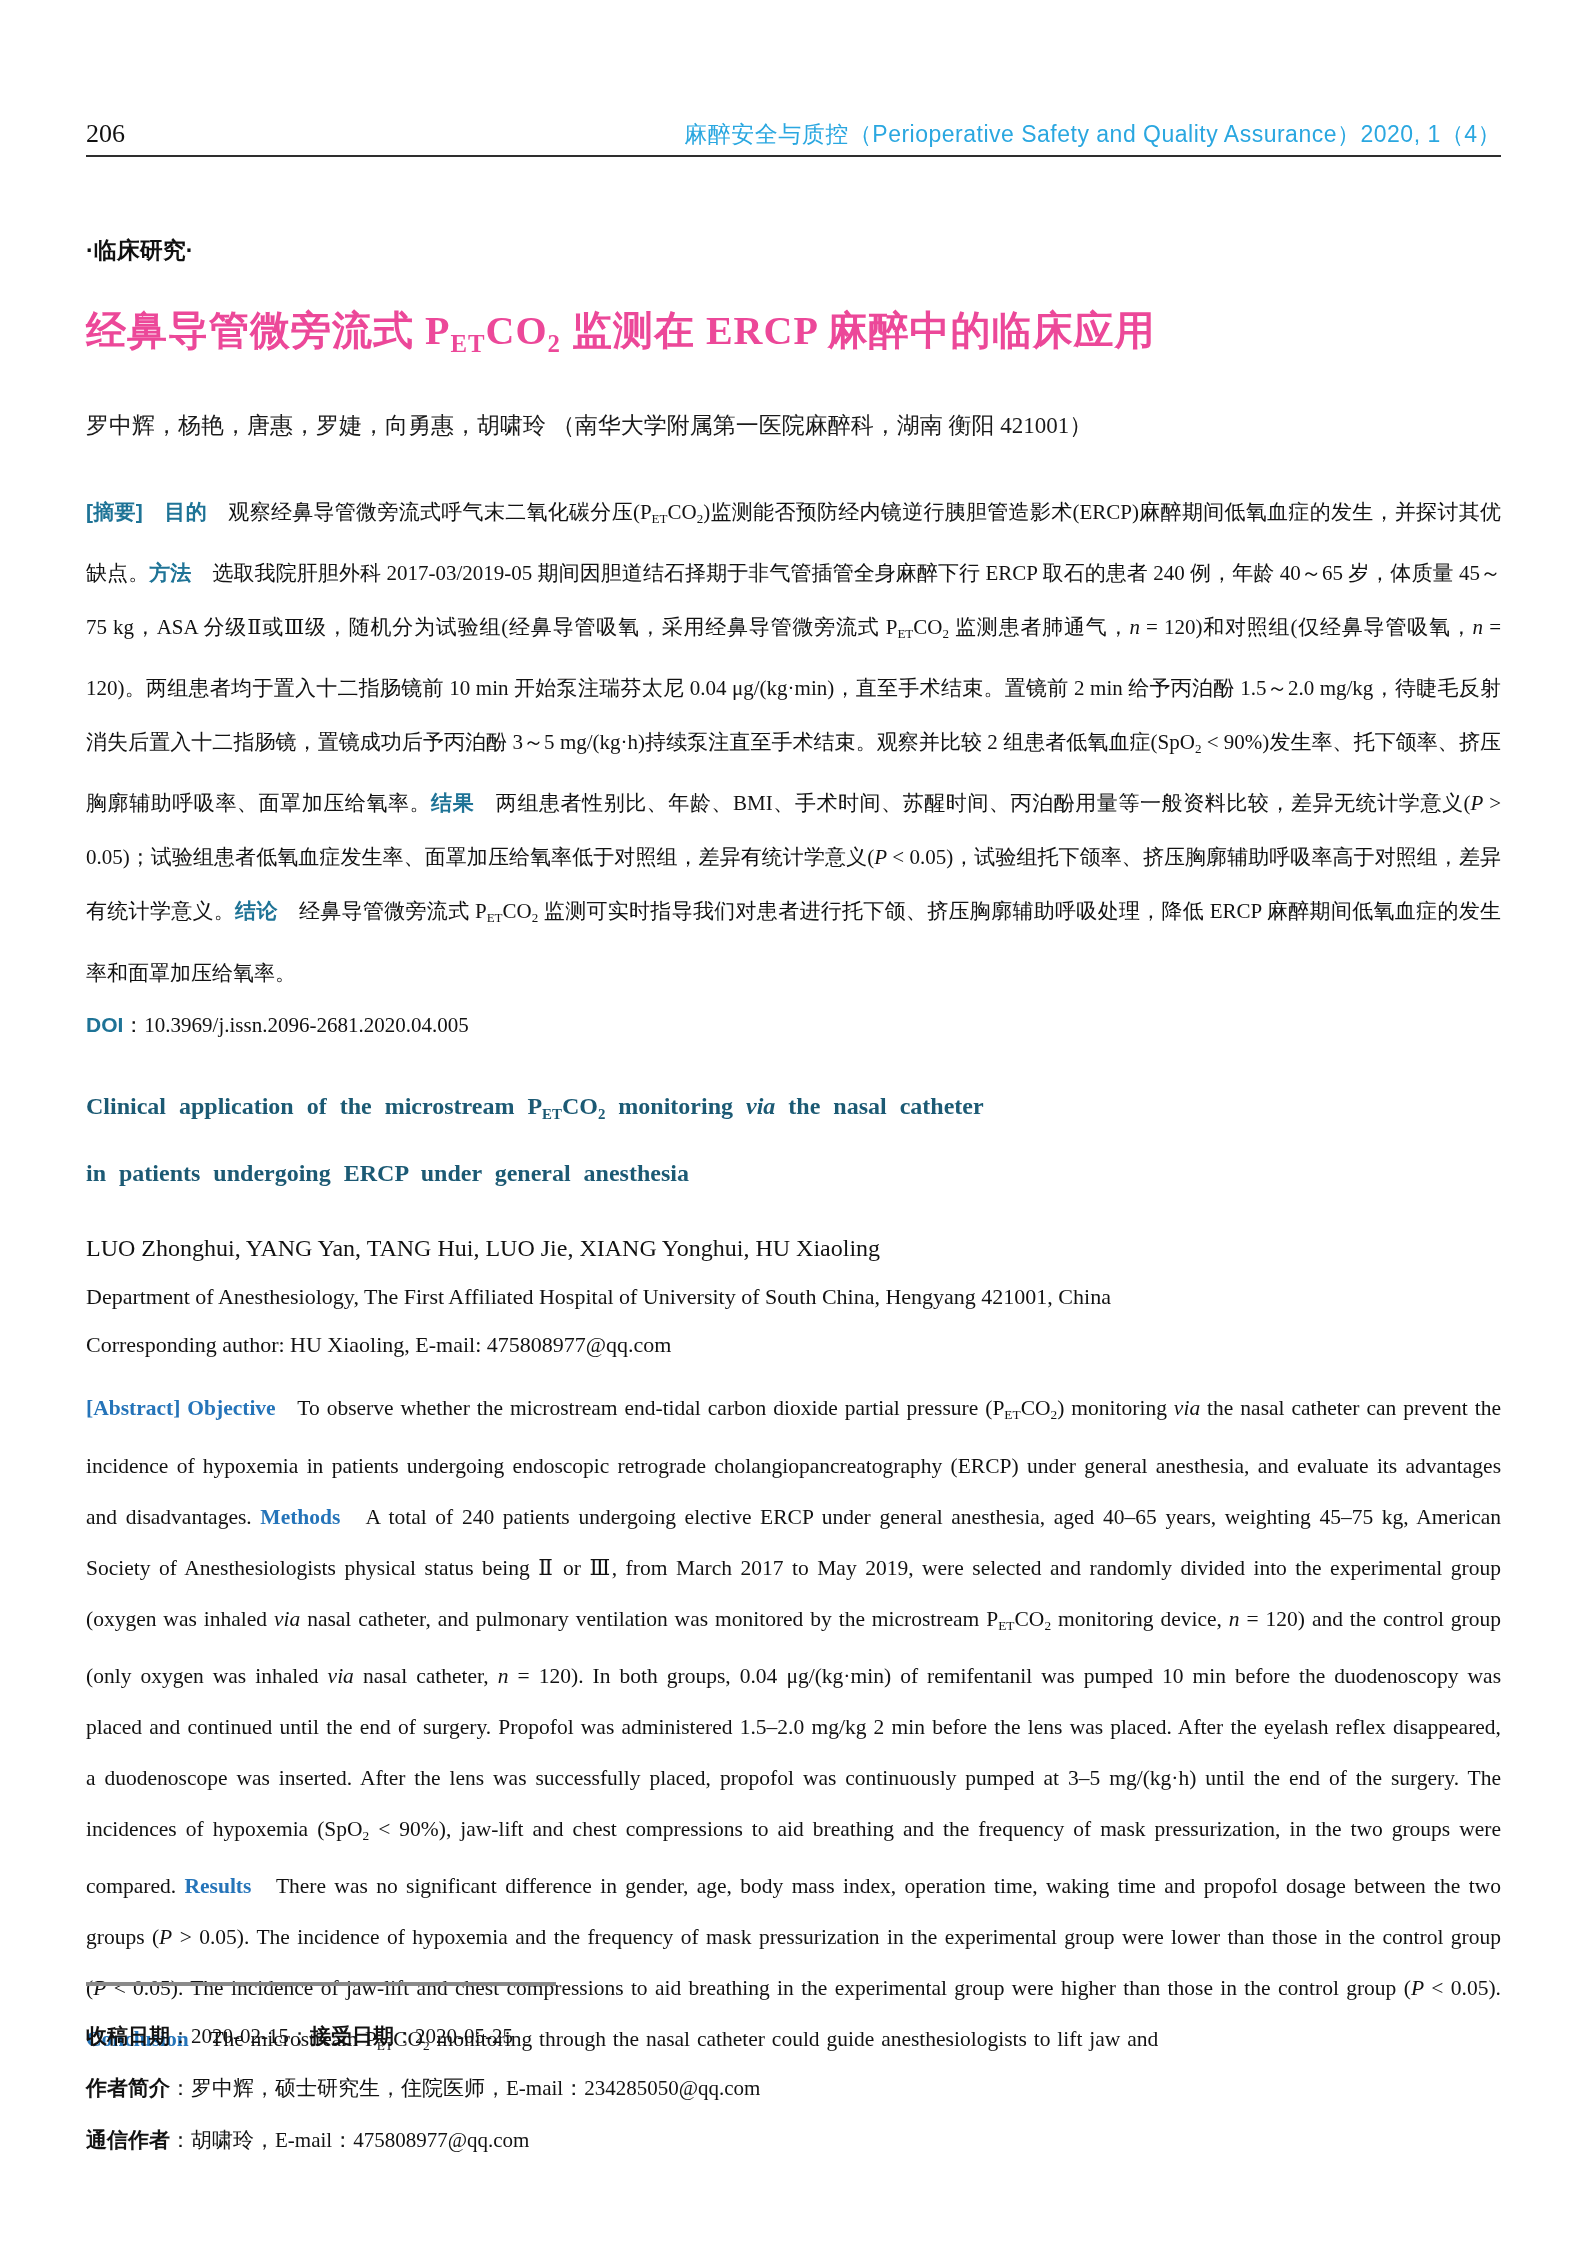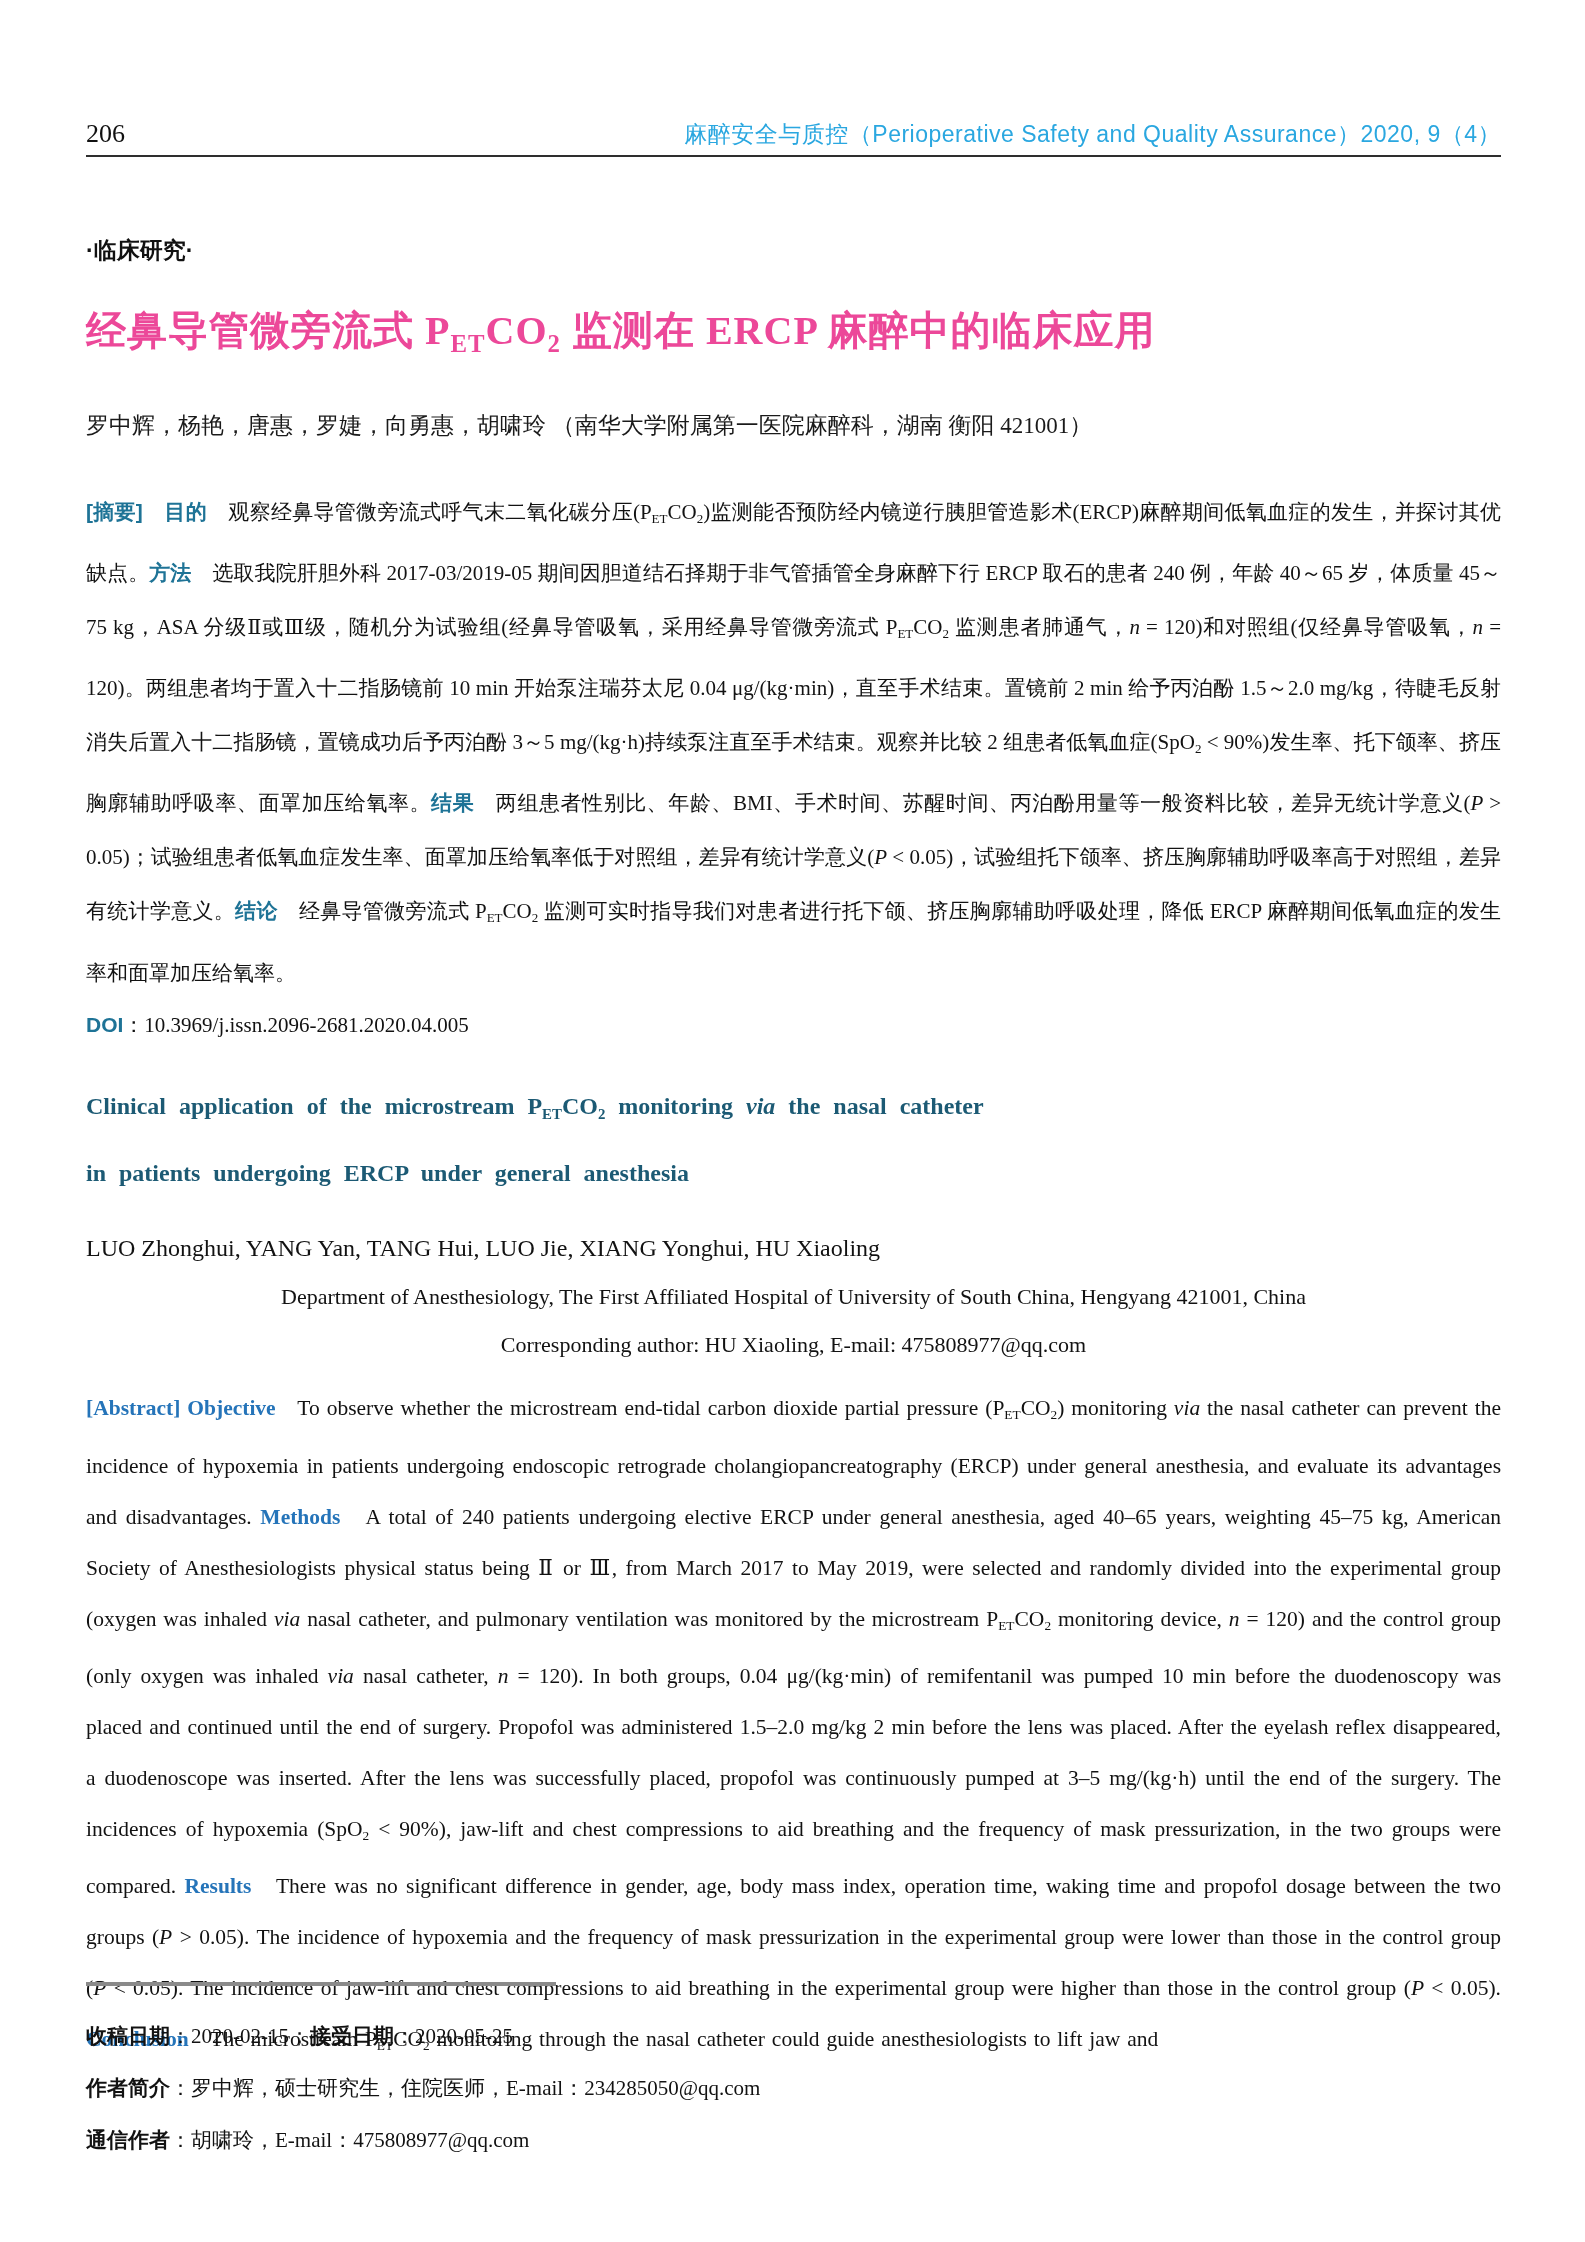--- a/index.html
+++ b/index.html
@@ -30,21 +30,21 @@
   
   .abs-cn{margin-top:44px;font-size:21px;line-height:54px;text-align:justify;}
   .kw-cn{font-size:21px;line-height:54px;text-align:justify;}
   .doi-line{font-size:21px;line-height:50px;}
   
   .title-en{margin-top:26px;font-weight:bold;font-size:24px;line-height:60px;
        color:#1c5a74;word-spacing:7px;}
   
   .en-authors-blk{margin-top:20px;}
   .authors-en{font-size:24px;line-height:50px;}
-  .affil-en,.corr-en{font-size:22px;line-height:48px;text-align:center;}
+  .affil-en,.corr-en{font-size:22px;line-height:48px;}
   
   .abs-en{margin-top:14px;font-size:21.5px;line-height:51px;text-align:justify;
        word-spacing:1.5px;}
   
   .footnote{position:absolute;left:86px;top:1982px;width:1415px;}
   .fn-rule{width:470px;height:4px;background:#8a8a8a;margin-bottom:24px;}
   .fn-line{font-size:21px;line-height:51px;}
   
   .lbl{color:#1e7396;font-weight:bold;
        font-family:"Liberation Sans","DejaVu Sans",sans-serif;}
@@ -53,21 +53,21 @@
   .i{font-style:italic;}
   .b{font-weight:bold;font-family:"Liberation Sans","DejaVu Sans",sans-serif;}
 </style>
 </head>
 <body>
 
 <div class="page">
 
   <div class="hdr">
     <span class="pageno">206</span>
-    <span class="journal">麻醉安全与质控（Perioperative Safety and Quality Assurance）2020, 9（4）</span>
+    <span class="journal">麻醉安全与质控（Perioperative Safety and Quality Assurance）2020, 1（4）</span>
   </div>
 
   <div class="marker">·临床研究·</div>
 
   <h1 class="title-cn" style="margin:38px 0 0 0;"><span>经鼻导管微旁流式 P</span><span class="sub">ET</span><span>CO</span><span class="sub">2</span><span> 监测在 ERCP 麻醉中的临床应用</span></h1>
 
   <div class="authors-cn">罗中辉，杨艳，唐惠，罗婕，向勇惠，胡啸玲  （南华大学附属第一医院麻醉科，湖南 衡阳 421001）</div>
 
   <p class="abs-cn" style="margin-bottom:0;"><span class="lbl">[摘要]</span><span>　</span><span class="lbl">目的</span><span>　观察经鼻导管微旁流式呼气末二氧化碳分压(P</span><span class="sub">ET</span><span>CO</span><span class="sub">2</span><span>)监测能否预防经内镜逆行胰胆管造影术(ERCP)麻醉期间低氧血症的发生，并探讨其优缺点。</span><span class="lbl">方法</span><span>　选取我院肝胆外科 2017-03/2019-05 期间因胆道结石择期于非气管插管全身麻醉下行 ERCP 取石的患者 240 例，年龄 40～65 岁，体质量 45～75 kg，ASA 分级Ⅱ或Ⅲ级，随机分为试验组(经鼻导管吸氧，采用经鼻导管微旁流式 P</span><span class="sub">ET</span><span>CO</span><span class="sub">2</span><span> 监测患者肺通气，</span><span class="i">n</span><span> = 120)和对照组(仅经鼻导管吸氧，</span><span class="i">n</span><span> = 120)。两组患者均于置入十二指肠镜前 10 min 开始泵注瑞芬太尼 0.04 μg/(kg·min)，直至手术结束。置镜前 2 min 给予丙泊酚 1.5～2.0 mg/kg，待睫毛反射消失后置入十二指肠镜，置镜成功后予丙泊酚 3～5 mg/(kg·h)持续泵注直至手术结束。观察并比较 2 组患者低氧血症(SpO</span><span class="sub">2</span><span> &lt; 90%)发生率、托下颌率、挤压胸廓辅助呼吸率、面罩加压给氧率。</span><span class="lbl">结果</span><span>　两组患者性别比、年龄、BMI、手术时间、苏醒时间、丙泊酚用量等一般资料比较，差异无统计学意义(</span><span class="i">P</span><span> &gt; 0.05)；试验组患者低氧血症发生率、面罩加压给氧率低于对照组，差异有统计学意义(</span><span class="i">P</span><span> &lt; 0.05)，试验组托下颌率、挤压胸廓辅助呼吸率高于对照组，差异有统计学意义。</span><span class="lbl">结论</span><span>　经鼻导管微旁流式 P</span><span class="sub">ET</span><span>CO</span><span class="sub">2</span><span> 监测可实时指导我们对患者进行托下颌、挤压胸廓辅助呼吸处理，降低 ERCP 麻醉期间低氧血症的发生率和面罩加压给氧率。</span></p>
 

